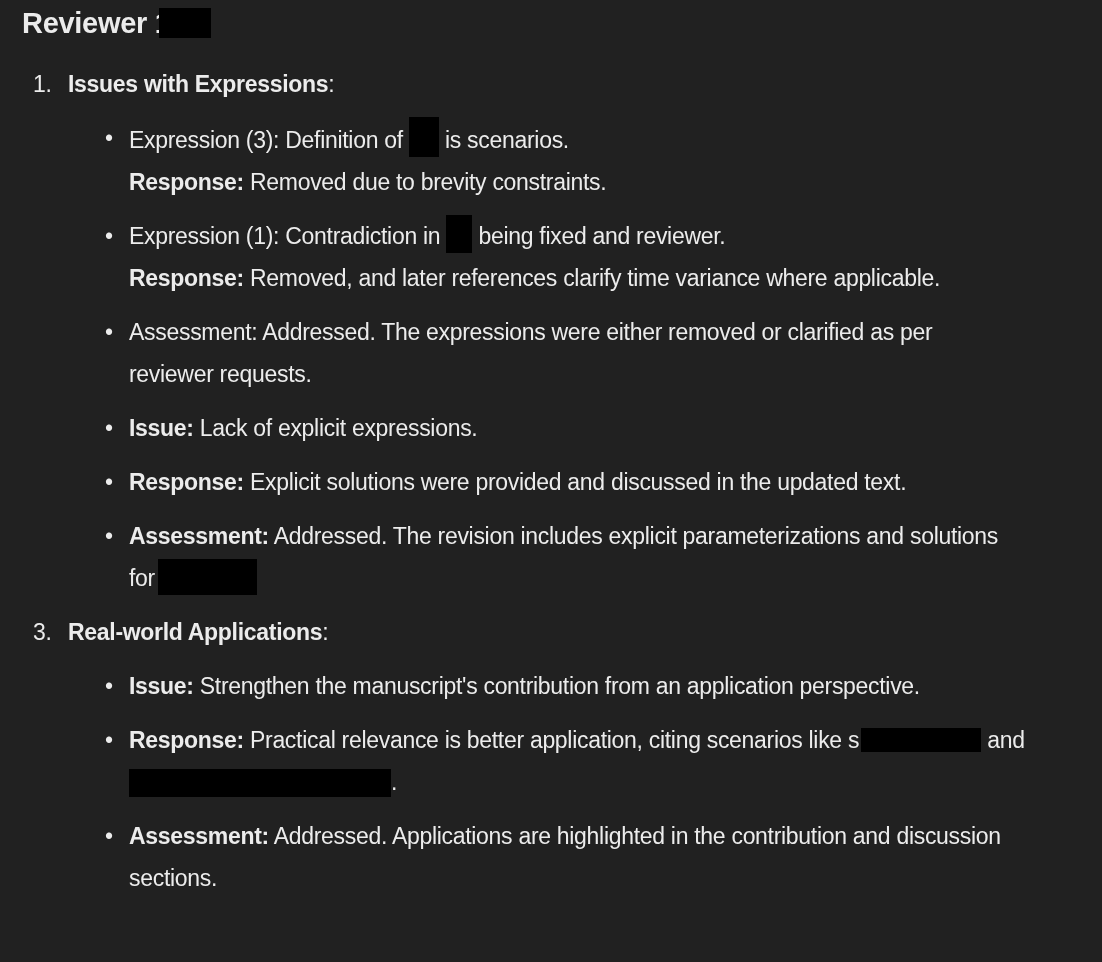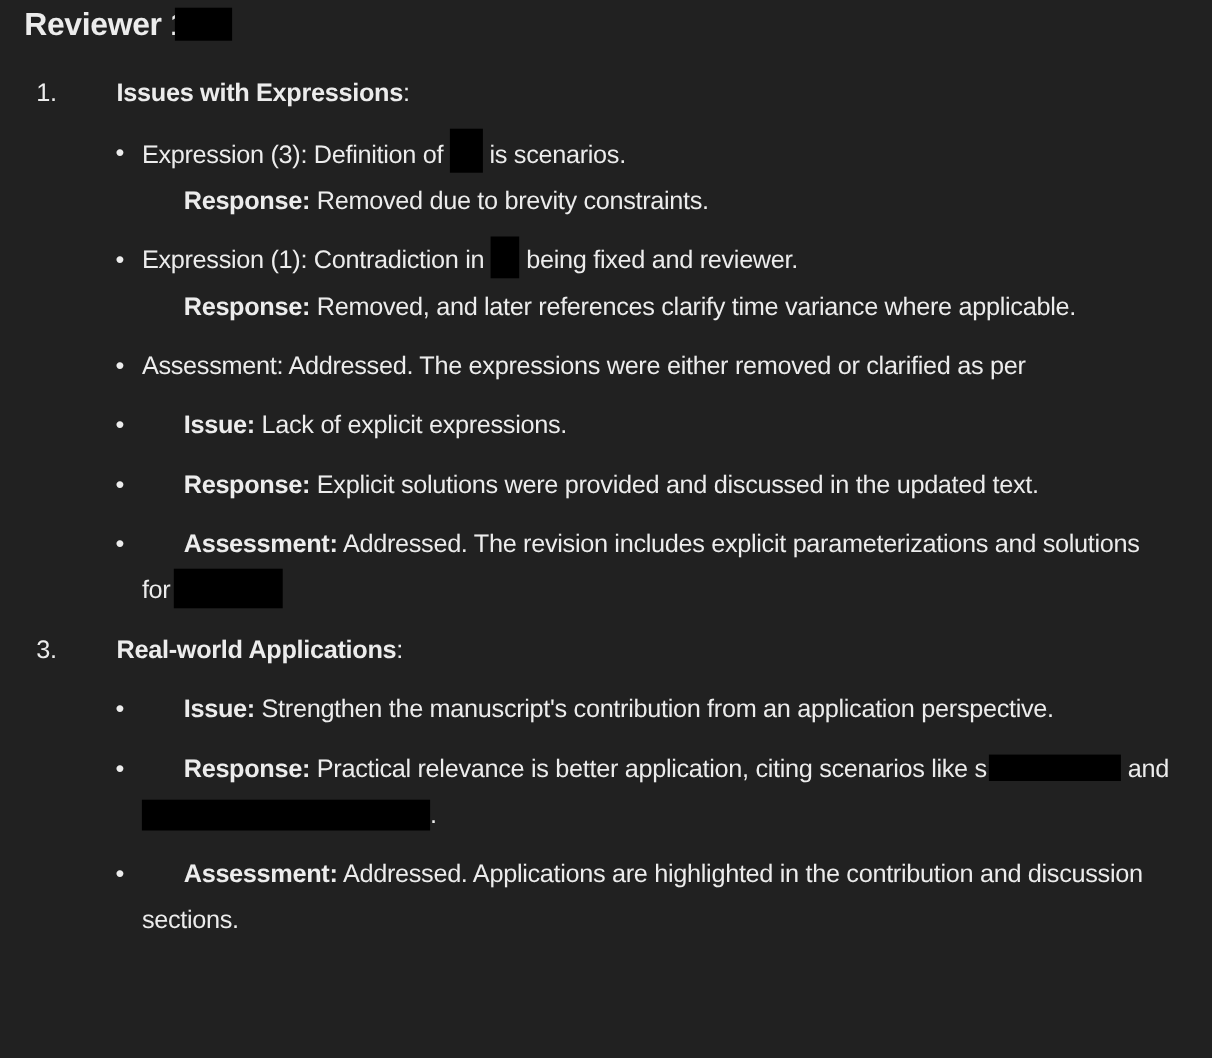--- a/index.html
+++ b/index.html
@@ -24,21 +24,21 @@
   }
 
   .olist { margin: 0; padding: 0; }
   .oli { padding-left: 11px; margin: 0; }
   .num {
     display: inline-block;
     width: 35px;
     font-weight: 400;
   }
   .item-heading { line-height: 42px; }
-  .bold { font-weight: 700; margin-left: 38px; }
+  .bold { font-weight: 700; }
 
   .ulist { list-style: none; margin: 12px 0 0 0; padding: 0; }
   .bli {
     position: relative;
     padding-left: 96px;
     margin: 0 0 12px 0;
   }
   .bli .marker {
     position: absolute;
     left: 66px;
@@ -77,21 +77,21 @@
         <li class="bli">
           <span class="marker">•</span>
           <p><span>Expression (3): Definition of</span> <span class="redact r-def"></span> <span>is scenarios.</span><br><span class="bold">Response:</span><span> Removed due to brevity constraints.</span></p>
         </li>
         <li class="bli">
           <span class="marker">•</span>
           <p><span>Expression (1): Contradiction in</span> <span class="redact r-contra"></span> <span>being fixed and reviewer.</span><br><span class="bold">Response:</span><span> Removed, and later references clarify time variance where applicable.</span></p>
         </li>
         <li class="bli">
           <span class="marker">•</span>
-          <p><span>Assessment: Addressed. The expressions were either removed or clarified as per</span><br></p>
+          <p><span>Assessment: Addressed. The expressions were either removed or clarified as per</span><br><span>reviewer requests.</span></p>
         </li>
       </ul>
     </div>
 
     <div class="oli">
       <ul class="ulist">
         <li class="bli">
           <span class="marker">•</span>
           <p><span class="bold">Issue:</span><span> Lack of explicit expressions.</span></p>
         </li>

